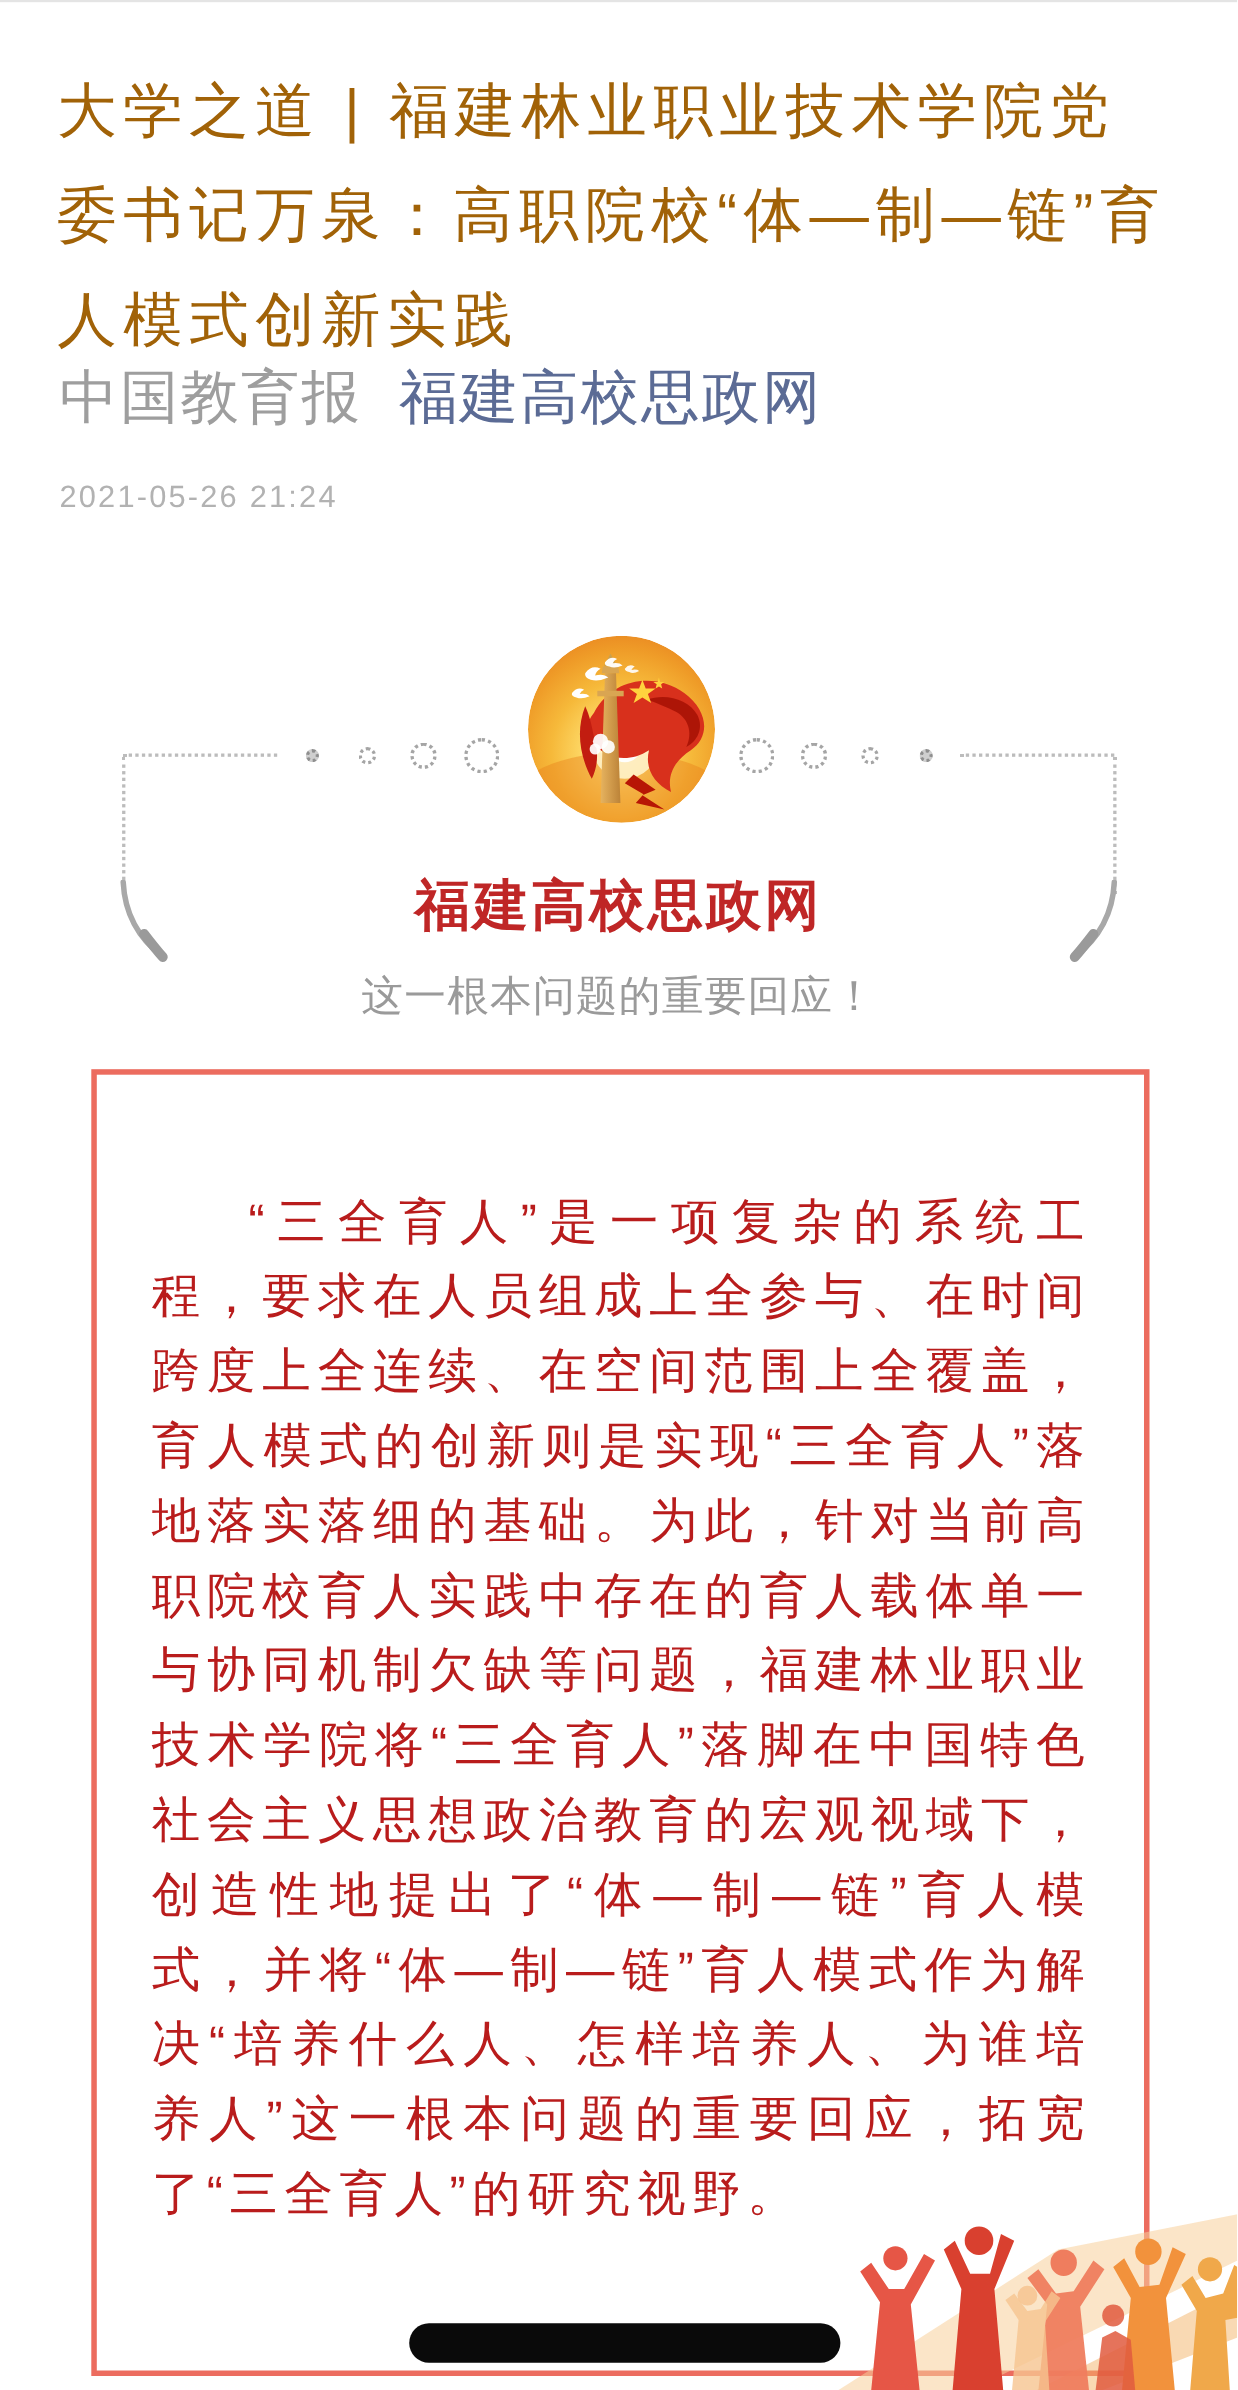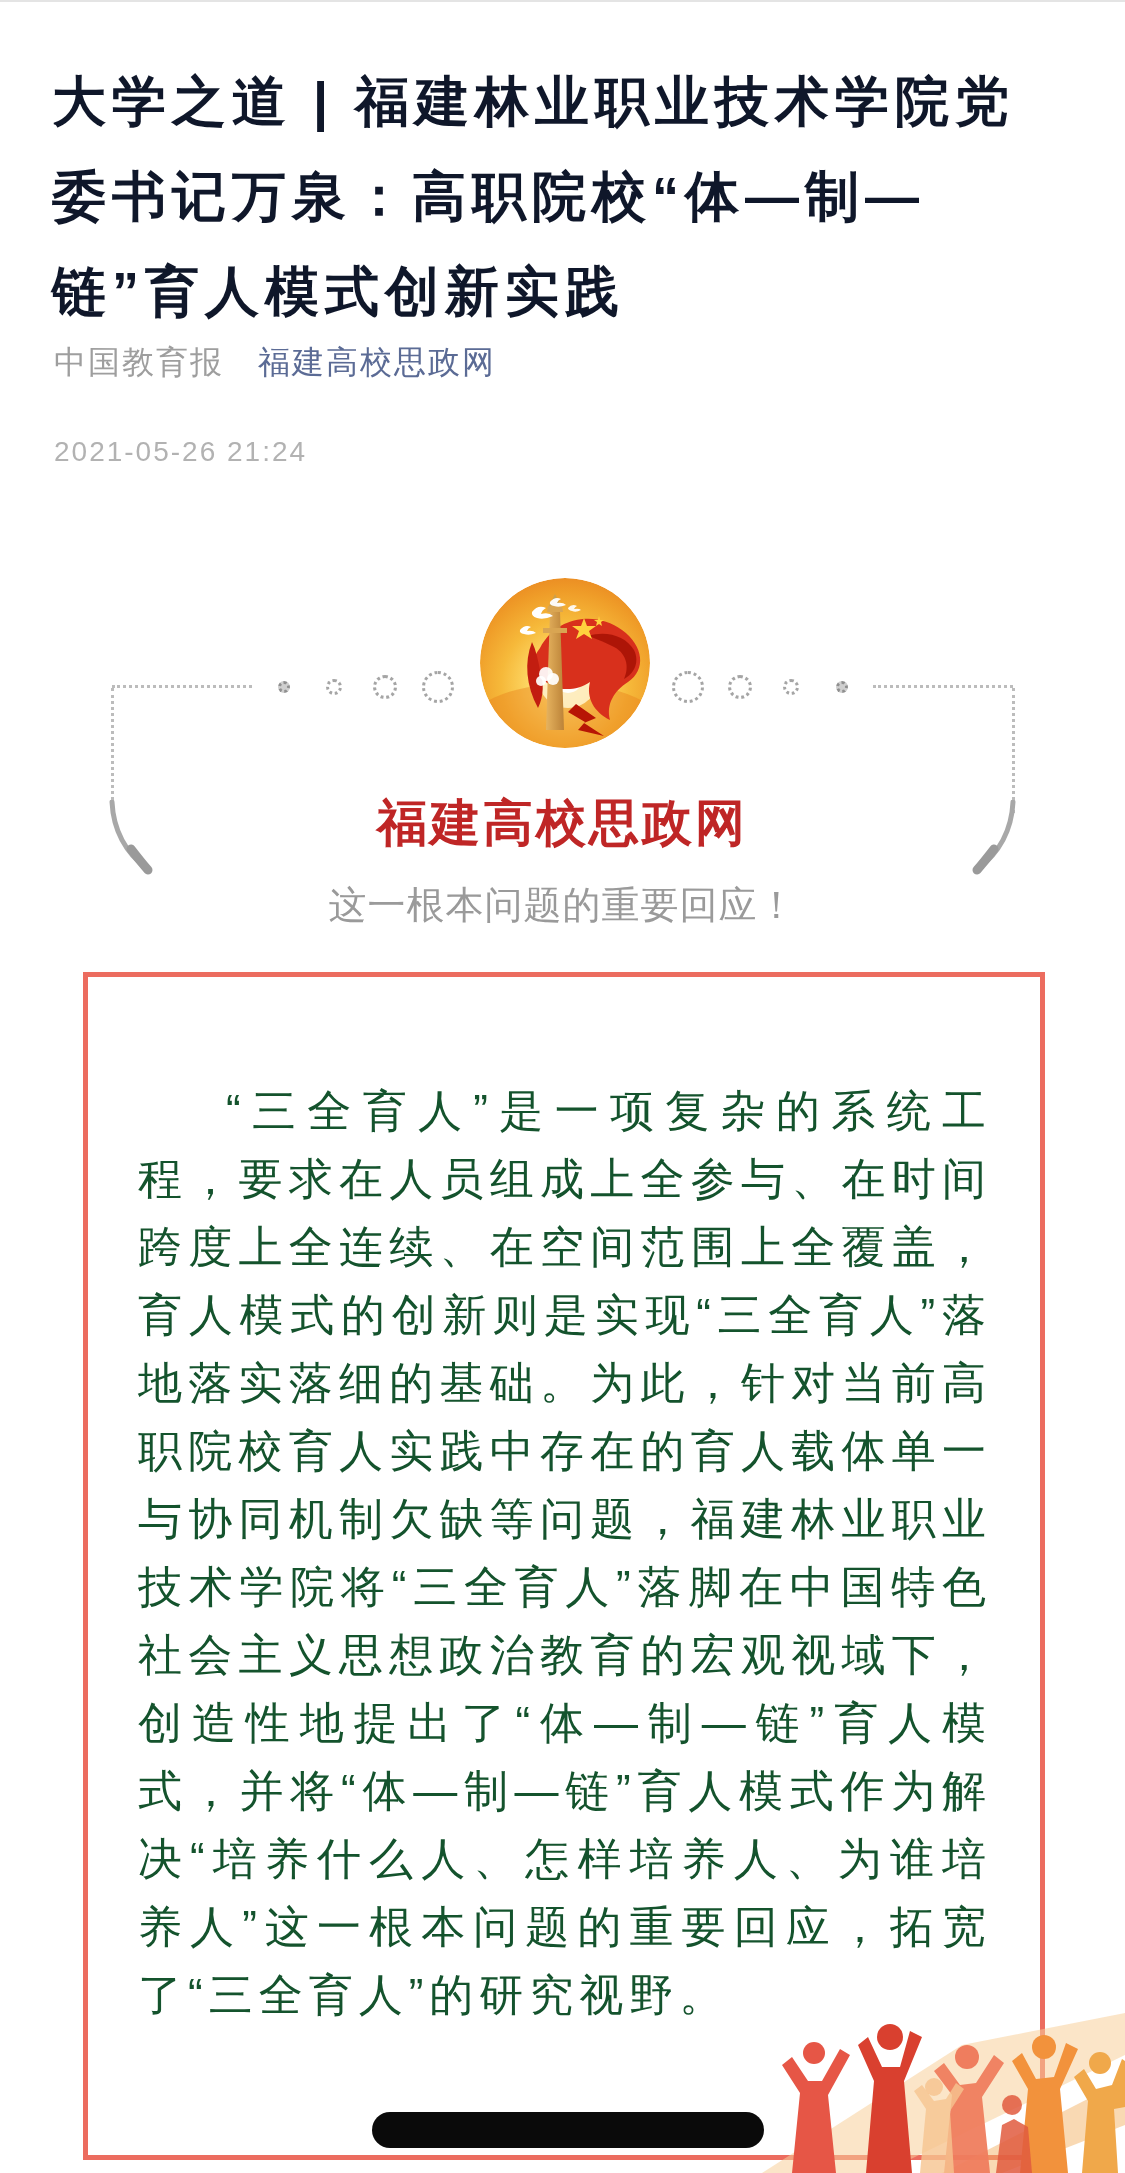--- a/index.html
+++ b/index.html
@@ -9,26 +9,26 @@
     background:#ffffff;
     overflow:hidden;
     font-family:"Liberation Sans","DejaVu Sans",sans-serif;
   }
   .top-hairline{
     position:absolute;left:0;top:0;width:1125px;height:2px;
     background:#e4e4e4;
   }
   .article-title{
     position:absolute;left:52px;top:18px;width:1010px;
-    font-size:54px;font-weight:700;line-height:95px;
-    letter-spacing:6px;color:#0f172a;
+    font-size:54px;font-weight:400;line-height:95px;
+    letter-spacing:6px;color:#a16207;
   }
   .meta-row{
     position:absolute;left:54px;top:338px;width:1000px;
-    font-size:32px;line-height:48px;letter-spacing:2px;
+    font-size:53px;line-height:48px;letter-spacing:2px;
     display:flex;gap:34px;align-items:baseline;
   }
   .meta-source{color:#9e9e9e;}
   .meta-link{color:#5b6b95;cursor:pointer;}
   .article-date{
     position:absolute;left:54px;top:436px;
     font-size:28px;color:#b2b2b2;letter-spacing:2px;
   }
 
   
@@ -51,21 +51,21 @@
   }
 
   
   .red-box{
     position:absolute;left:83px;top:972px;width:962px;height:1188px;
     border:5px solid #ec6c5f;box-sizing:border-box;
     padding:100px 48px 0 50px;
     background:transparent;
   }
   .body-paragraph{
-    font-size:44px;line-height:68px;color:#14532d;
+    font-size:44px;line-height:68px;color:#b91c1c;
     letter-spacing:6px;text-align:justify;text-indent:2em;
     margin:0;
   }
 
   .crowd-illustration{
     position:absolute;left:762px;top:1985px;width:363px;height:188px;
   }
   .home-indicator{
     position:absolute;left:372px;top:2112px;width:392px;height:36px;
     border-radius:18px;background:#0a0a0a;cursor:grab;

